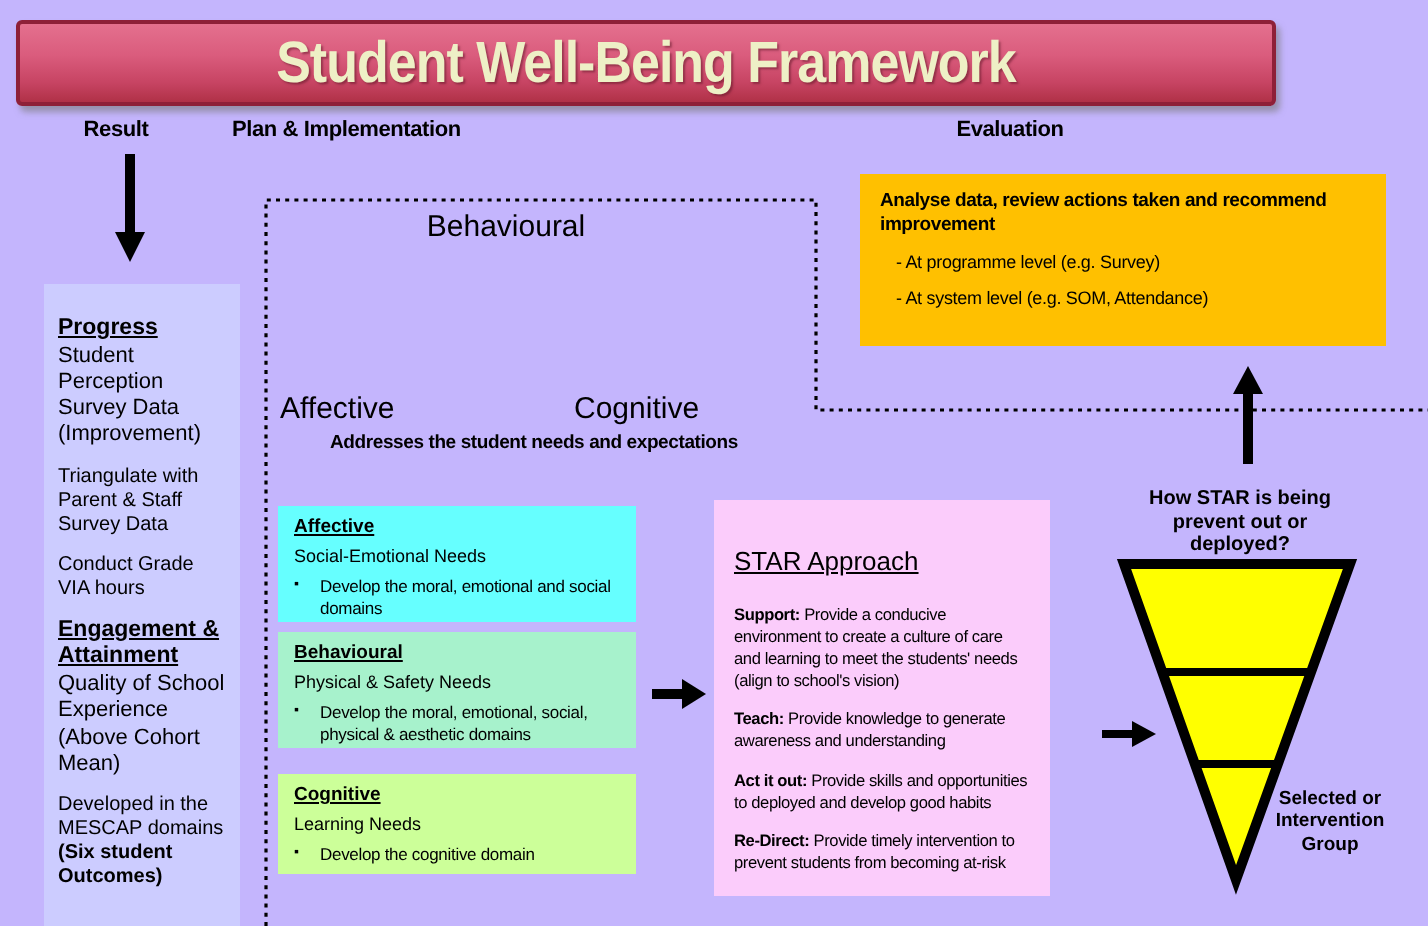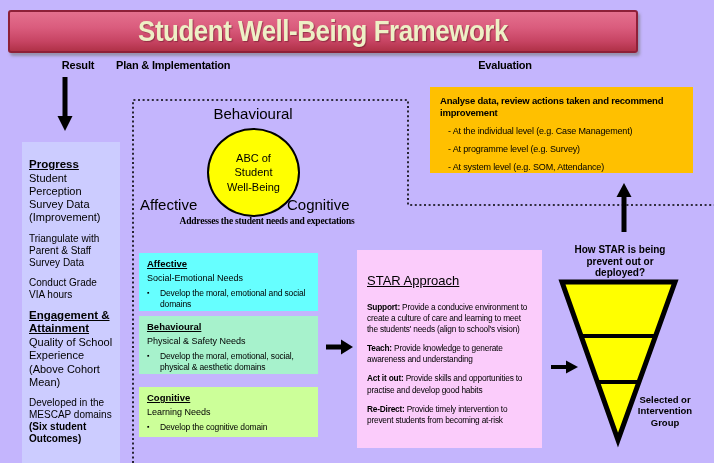--- a/index.html
+++ b/index.html
@@ -16,21 +16,21 @@
     box-shadow:2px 3px 3px rgba(120,120,120,.6);
     display:flex;align-items:center;justify-content:center;
   }
   .banner-title{
     color:#eef0c6;font-weight:700;font-size:26px;letter-spacing:-.5px;
     transform:scaleY(1.12);display:inline-block;white-space:nowrap;
     text-shadow:1px 1px 1px rgba(90,20,35,.5);
   }
   
   .col-head{position:absolute;top:59px;font-size:11px;font-weight:700;letter-spacing:-.2px;}
-  .head-result{left:52px;width:52px;text-align:center;}
+  .head-result{left:32px;width:52px;text-align:center;}
   .head-plan{left:116px;}
   .head-eval{left:470px;width:70px;text-align:center;}
   
   .result-box{
     position:absolute;left:22px;top:142px;width:98px;height:402px;
     background:#ccccff;padding:16px 6px 6px 7px;line-height:1.2;
   }
   .rb-h{font-size:11.5px;font-weight:700;text-decoration:underline;}
   .rb-p{font-size:11px;}
   .rb-b{font-size:10px;font-weight:400;margin-top:8px;}
@@ -41,33 +41,33 @@
   .model-top{position:absolute;left:153px;top:105px;width:200px;text-align:center;font-size:15px;}
   .model-left{position:absolute;left:140px;top:196px;font-size:15px;}
   .model-right{position:absolute;left:287px;top:196px;font-size:15px;}
   .abc-circle{
     position:absolute;left:207px;top:128px;width:93px;height:89px;border-radius:50%;
     background:#ffff00;border:2px solid #000;
     display:flex;flex-direction:column;align-items:center;justify-content:center;
     font-size:11px;line-height:1.3;text-align:center;
   }
   .model-caption{position:absolute;left:153px;top:216px;width:228px;text-align:center;
-    font-size:9.5px;font-weight:700;letter-spacing:-.2px;font-family:Liberation Serif, serif;}
+    font-size:9.5px;font-weight:700;letter-spacing:-.2px;}
   
   .needs-box{position:absolute;left:139px;width:179px;padding:5px 6px 4px 8px;line-height:1.25;}
   .nb-affective{top:253px;height:58px;background:#66ffff;}
   .nb-behavioural{top:316px;height:58px;background:#a7f2cc;}
   .nb-cognitive{top:387px;height:50px;background:#ccff99;}
   .nb-title{font-size:9.5px;font-weight:700;text-decoration:underline;margin-bottom:3px;}
   .nb-sub{font-size:9px;margin-bottom:4px;}
   .nb-bullet{display:flex;font-size:8.5px;letter-spacing:-.15px;}
   .nb-bullet .glyph{width:13px;flex:none;font-size:7px;padding-top:1px;}
   
   .star-box{
-    position:absolute;left:357px;top:250px;width:185px;height:198px;
+    position:absolute;left:357px;top:250px;width:168px;height:198px;
     background:#fbccfb;padding:22px 10px 16px 10px;line-height:1.35;
   }
   .star-title{font-size:13px;text-decoration:underline;margin-bottom:12px;}
   .star-item{font-size:8.3px;letter-spacing:-.2px;margin-bottom:8px;}
   .star-item b{letter-spacing:-.2px;}
   
   .eval-box{
     position:absolute;left:430px;top:87px;width:263px;height:86px;
     background:#ffc000;padding:8px 28px 6px 10px;line-height:1.25;
   }
@@ -103,25 +103,20 @@
     <div class="rb-p">Student Perception Survey Data (Improvement)</div>
     <div class="rb-b">Triangulate with Parent &amp; Staff Survey Data</div>
     <div class="rb-b">Conduct Grade VIA hours</div>
     <div class="rb-h mt8">Engagement &amp; Attainment</div>
     <div class="rb-p">Quality of School Experience (Above Cohort Mean)</div>
     <div class="rb-s">Developed in the MESCAP domains</div>
     <div class="rb-sb">(Six student Outcomes)</div>
   </div>
 
   <div class="model-top">Behavioural</div>
-  <div class="abc-circle">
-    <span>ABC of</span>
-    <span>Student</span>
-    <span>Well-Being</span>
-  </div>
   <div class="model-left">Affective</div>
   <div class="model-right">Cognitive</div>
   <div class="model-caption">Addresses the student needs and expectations</div>
 
   <div class="needs-box nb-affective">
     <div class="nb-title">Affective</div>
     <div class="nb-sub">Social-Emotional Needs</div>
     <div class="nb-bullet">
       <span class="glyph">▪</span>
       <span>Develop the moral, emotional and social domains</span>
@@ -149,31 +144,30 @@
     <div class="star-item">
       <b>Support:</b>
       <span>Provide a conducive environment to create a culture of care and learning to meet the students' needs (align to school's vision)</span>
     </div>
     <div class="star-item">
       <b>Teach:</b>
       <span>Provide knowledge to generate awareness and understanding</span>
     </div>
     <div class="star-item">
       <b>Act it out:</b>
-      <span>Provide skills and opportunities to practise and develop good habits</span>
+      <span>Provide skills and opportunities to deployed and develop good habits</span>
     </div>
     <div class="star-item">
       <b>Re-Direct:</b>
       <span>Provide timely intervention to prevent students from becoming at-risk</span>
     </div>
   </div>
 
   <div class="eval-box">
     <div class="eval-head">Analyse data, review actions taken and recommend improvement</div>
-    <div class="eval-bullet">- At the individual level (e.g. Case Management)</div>
     <div class="eval-bullet">- At programme level (e.g. Survey)</div>
     <div class="eval-bullet">- At system level (e.g. SOM, Attendance)</div>
   </div>
 
   <div class="funnel-q">How STAR is being prevent out or deployed?</div>
   <div class="funnel-l1">Whole-School Approach</div>
   <div class="funnel-l2">Level-Wide Approach</div>
   <div class="funnel-out">Selected or Intervention Group</div>
 
   <svg class="overlay" viewBox="0 0 714 463" xmlns="http://www.w3.org/2000/svg">

